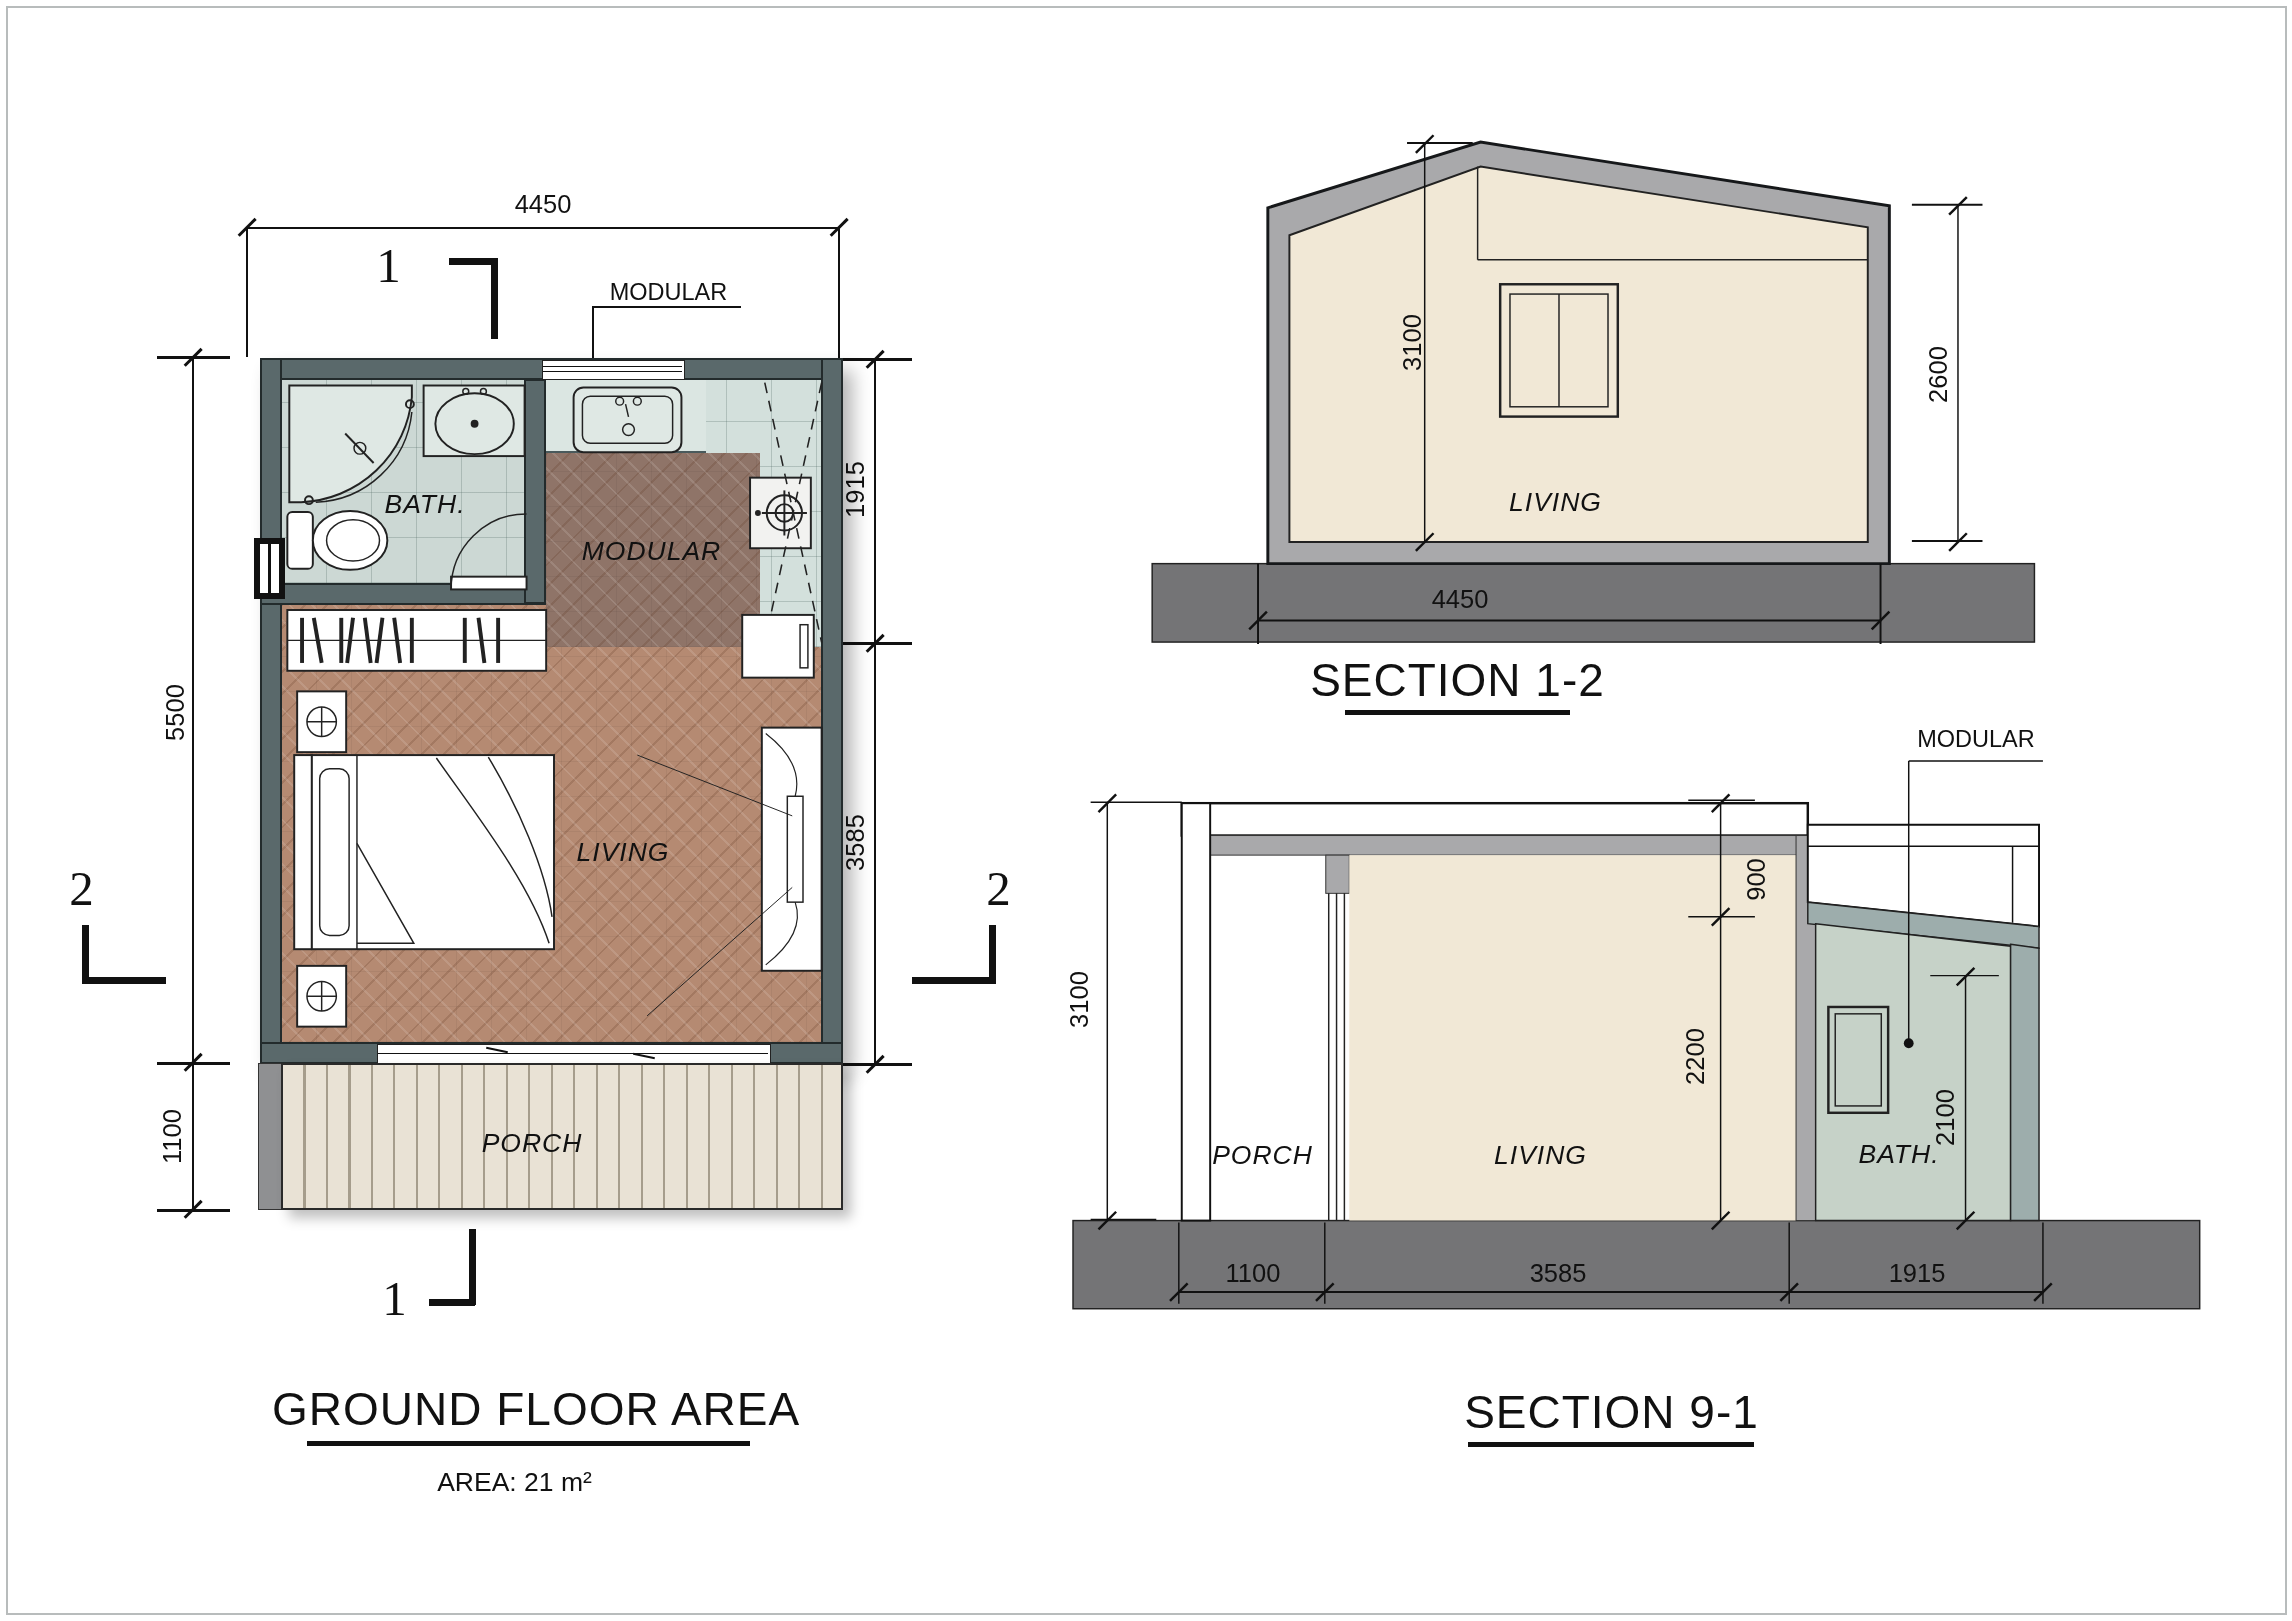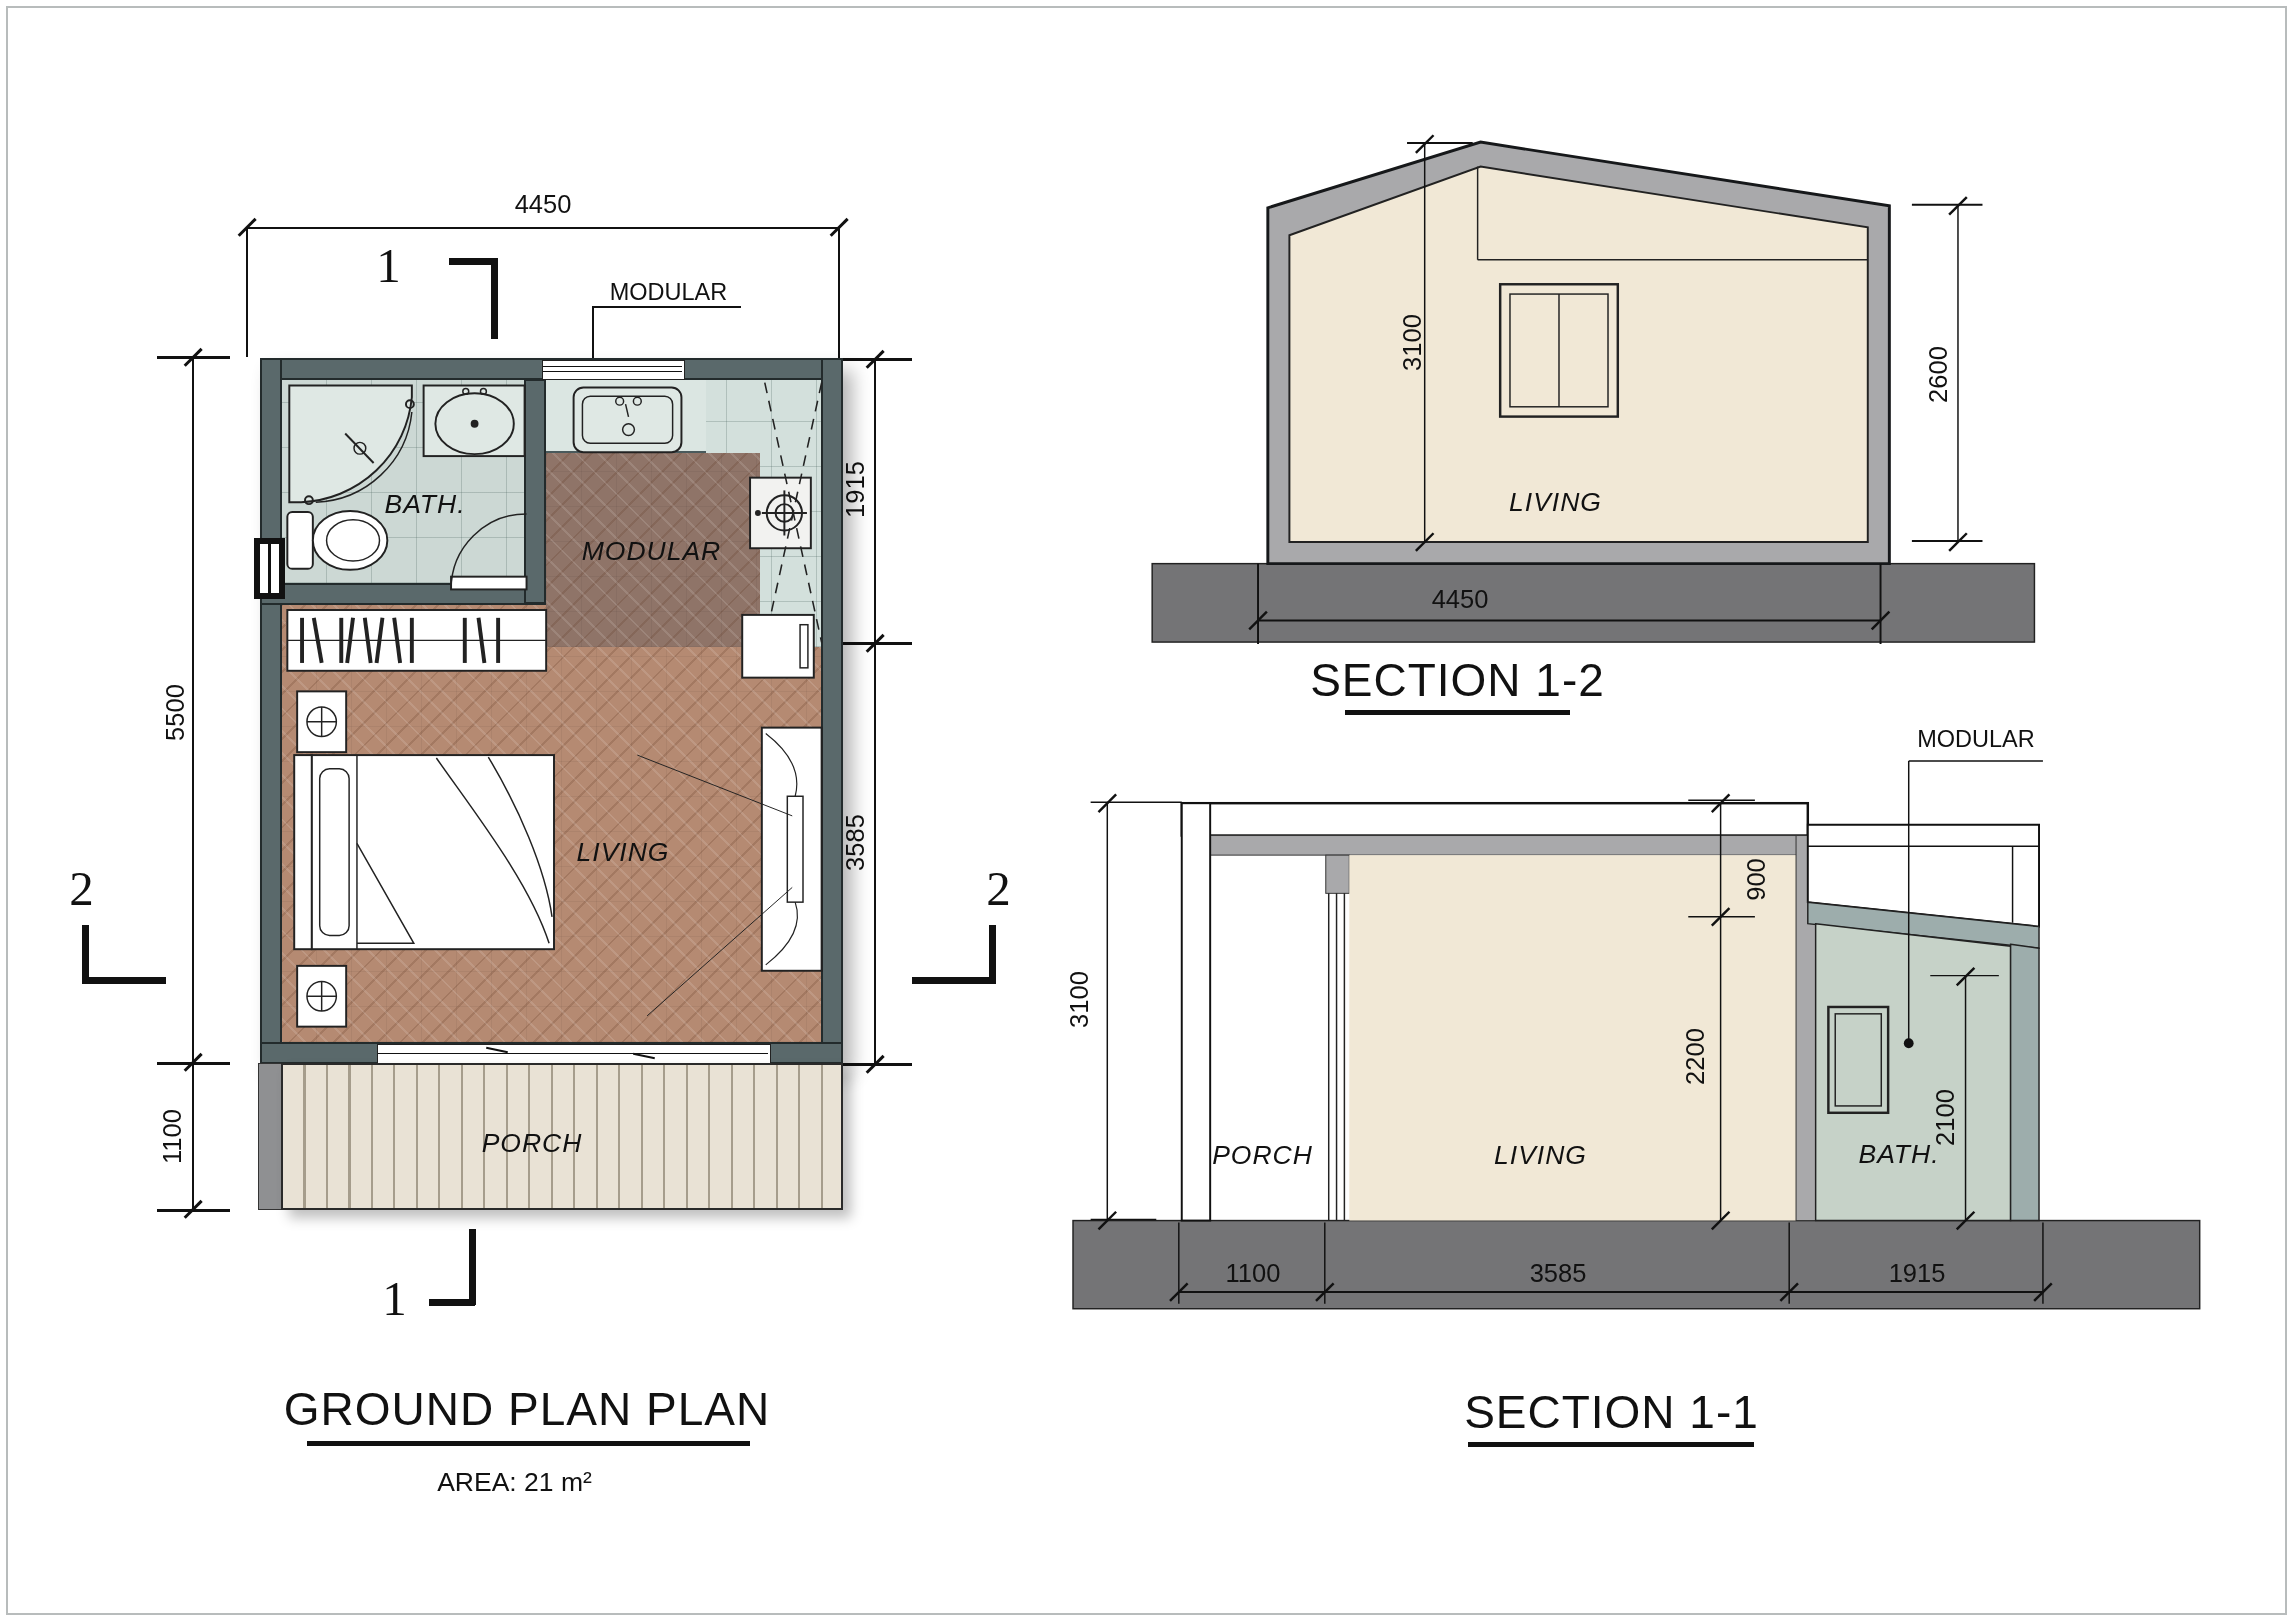--- a/index.html
+++ b/index.html
@@ -224,21 +224,21 @@
         <line x1="400" y1="676" x2="548" y2="545" stroke-width="1"></line>
       </g>
     </g>
   </svg>
 
   <div class="t room" style="left:366px;top:490px;width:118px;">BATH.</div>
   <div class="t room" style="left:573px;top:537px;width:157px;">MODULAR</div>
   <div class="t room" style="left:564px;top:838px;width:118px;">LIVING</div>
   <div class="t room" style="left:473px;top:1129px;width:118px;">PORCH</div>
 
-  <div class="t title" style="left:272px;top:1384px;width:510px;">GROUND PLAN PLAN</div>
+  <div class="t title" style="left:272px;top:1384px;width:510px;">GROUND FLOOR AREA</div>
   <div class="underline" style="left:307px;top:1441px;width:443px;"></div>
   <div class="t" style="left:387px;top:1468px;width:255px;font-size:26.5px;">AREA: 21 m²</div>
 
   <svg style="left:1108px;top:98px;" width="951" height="647" viewBox="0 0 970 660">
     <rect x="45" y="475" width="900" height="80" fill="#747476" stroke="#222" stroke-width="1.5"></rect>
     <polygon points="163,112 380,45 797,110 797,475 163,475" fill="#a9a9ab" stroke="#16181a" stroke-width="3"></polygon>
     <polygon points="185,140 380,70 775,132 775,453 185,453" fill="#f1e8d6" stroke="#222" stroke-width="2"></polygon>
     <line x1="377" y1="70" x2="377" y2="165" stroke="#222" stroke-width="1.5"></line>
     <line x1="377" y1="165" x2="775" y2="165" stroke="#222" stroke-width="1.5"></line>
     <g fill="#f1e8d6" stroke="#222">
@@ -353,17 +353,17 @@
   <div class="t dim rot" style="left:1722px;top:865px;width:69px;">900</div>
   <div class="t dim rot" style="left:1641px;top:1042px;width:108px;">2200</div>
   <div class="t dim rot" style="left:1891px;top:1103px;width:108px;">2100</div>
   <div class="t" style="left:1905px;top:725px;width:142px;font-size:23.5px;">MODULAR</div>
   <div class="t room" style="left:1199px;top:1141px;width:127px;">PORCH</div>
   <div class="t room" style="left:1477px;top:1141px;width:127px;">LIVING</div>
   <div class="t room" style="left:1840px;top:1140px;width:118px;">BATH.</div>
   <div class="t dim" style="left:1194px;top:1259px;width:118px;">1100</div>
   <div class="t dim" style="left:1499px;top:1259px;width:118px;">3585</div>
   <div class="t dim" style="left:1858px;top:1259px;width:118px;">1915</div>
-  <div class="t title" style="left:1435px;top:1387px;width:353px;">SECTION 1-1</div>
+  <div class="t title" style="left:1435px;top:1387px;width:353px;">SECTION 9-1</div>
   <div class="underline" style="left:1468px;top:1442px;width:286px;"></div>
 
 </div>
 
 
 </body></html>

